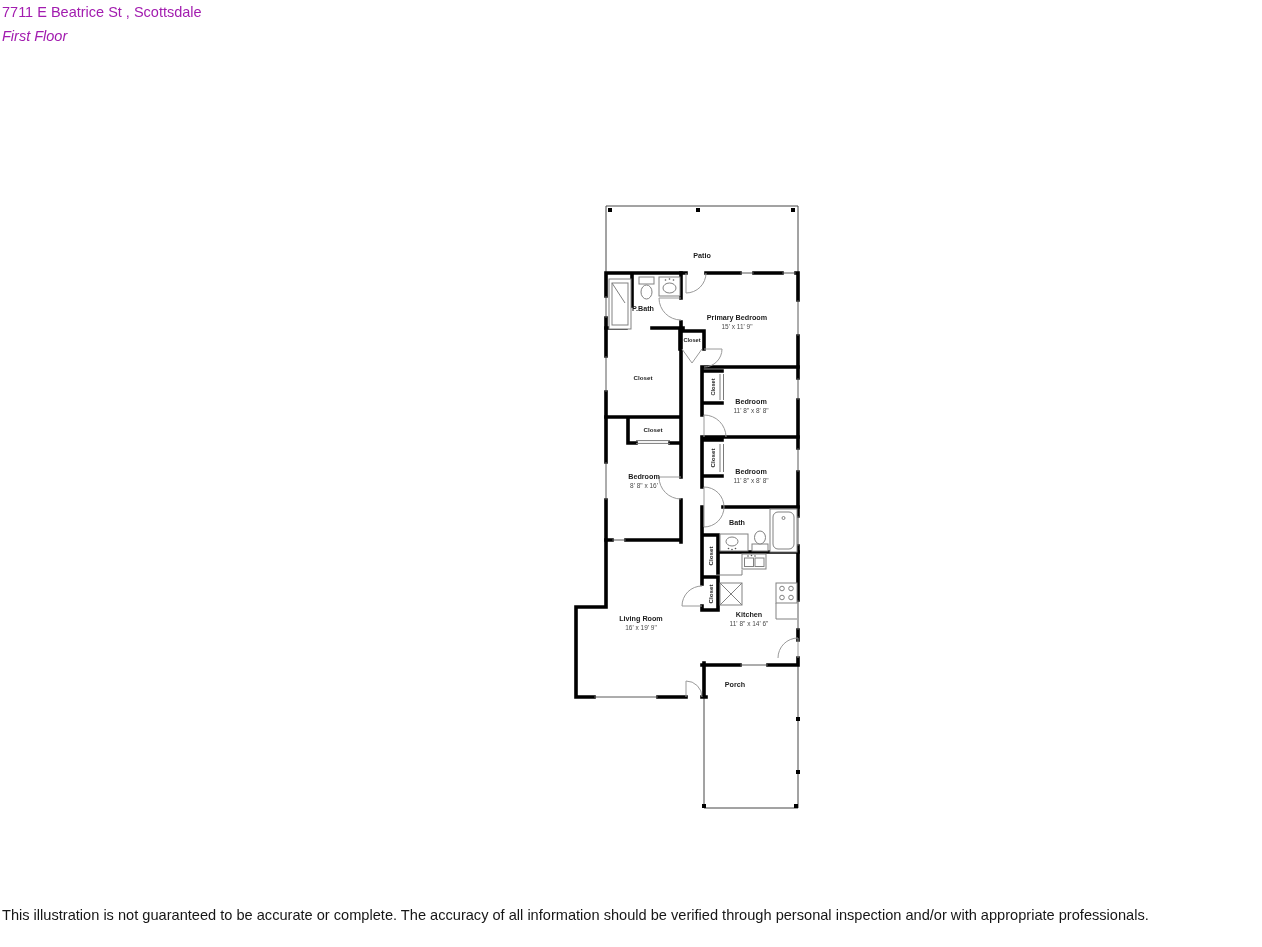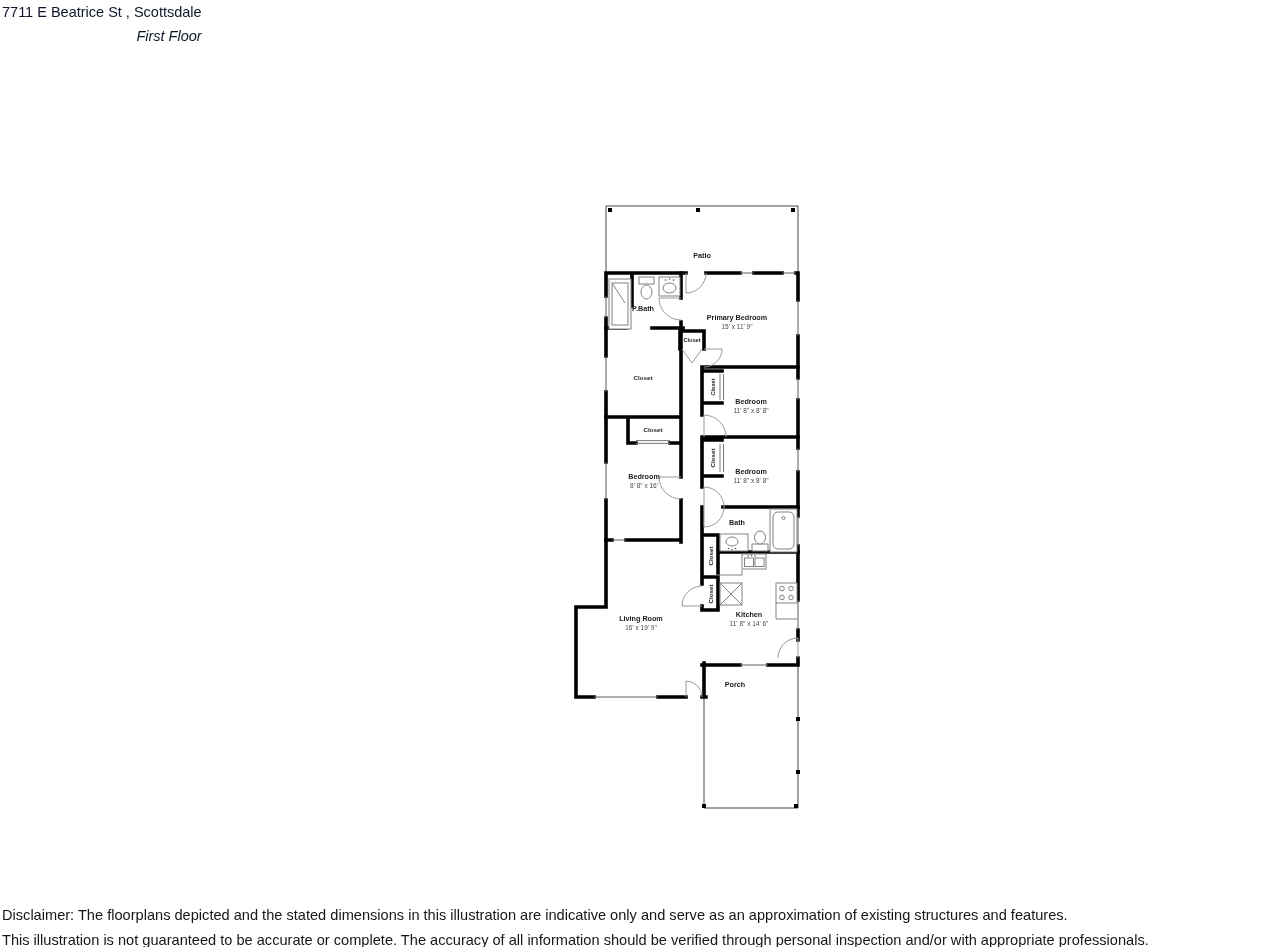--- a/index.html
+++ b/index.html
@@ -1,18 +1,18 @@
 <!DOCTYPE html>
 <html><head>
 <meta charset="utf-8">
 <style>
   html,body{margin:0;padding:0;background:#fff;}
   #page{position:relative;width:1262px;height:947px;background:#ffffff;overflow:hidden;
         font-family:"Liberation Sans", sans-serif;}
-  .hdr{position:absolute;left:2px;top:0px;color:#0f172a;text-align:right;}
+  .hdr{position:absolute;left:2px;top:0px;color:#a21caf;}
   .hdr .l1{font-size:14.5px;line-height:24px;}
   .hdr .l2{font-size:14.5px;line-height:24px;font-style:italic;}
   .disclaimer{position:absolute;left:2px;top:903px;color:#161616;font-size:14.6px;line-height:25px;white-space:nowrap;}
   svg text{font-family:"Liberation Sans", sans-serif;}
   .rname{font-size:7.2px;font-weight:700;fill:#1c1c1c;}
   .rdim{font-size:6.5px;font-weight:400;fill:#4a4a4a;}
   .cl{font-size:6.2px;font-weight:700;fill:#1c1c1c;}
   .clsm{font-size:5.6px;font-weight:700;fill:#1c1c1c;}
   .wall{stroke:#000;stroke-width:3.6;fill:none;stroke-linecap:square;}
   .thin{stroke:#474747;stroke-width:1;fill:none;}
@@ -168,17 +168,16 @@
       <text class="cl" transform="rotate(-90 710 594)" x="710" y="596.5">Closet</text>
       <text class="rname" x="749" y="617">Kitchen</text>
       <text class="rdim" x="749" y="626">11' 8" x 14' 6"</text>
       <text class="rname" x="641" y="621">Living Room</text>
       <text class="rdim" x="641" y="630">16' x 19' 9"</text>
       <text class="rname" x="735" y="687">Porch</text>
     </g>
   </svg>
 
   <div class="disclaimer">
-    <div>Disclaimer: The floorplans depicted and the stated dimensions in this illustration are indicative only and serve as an approximation of existing structures and features.</div>
     <div>This illustration is not guaranteed to be accurate or complete. The accuracy of all information should be verified through personal inspection and/or with appropriate professionals.</div>
   </div>
 
 </div>
 
 </body></html>

